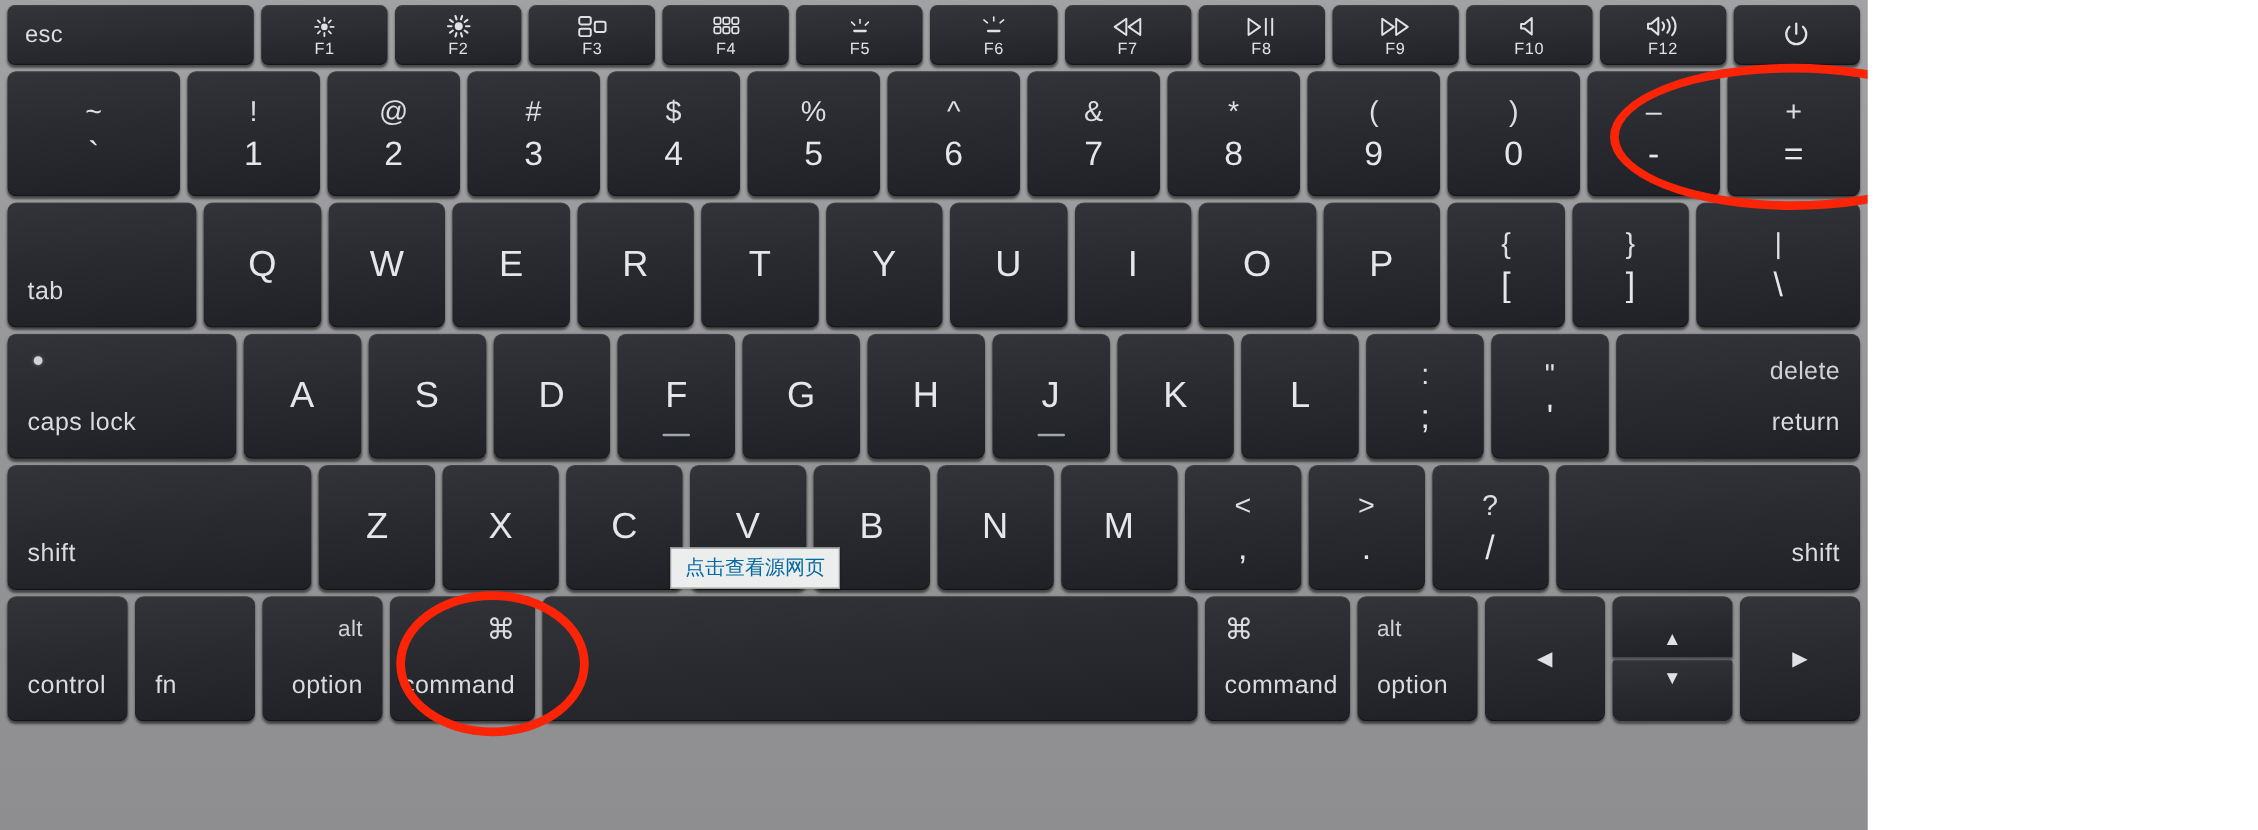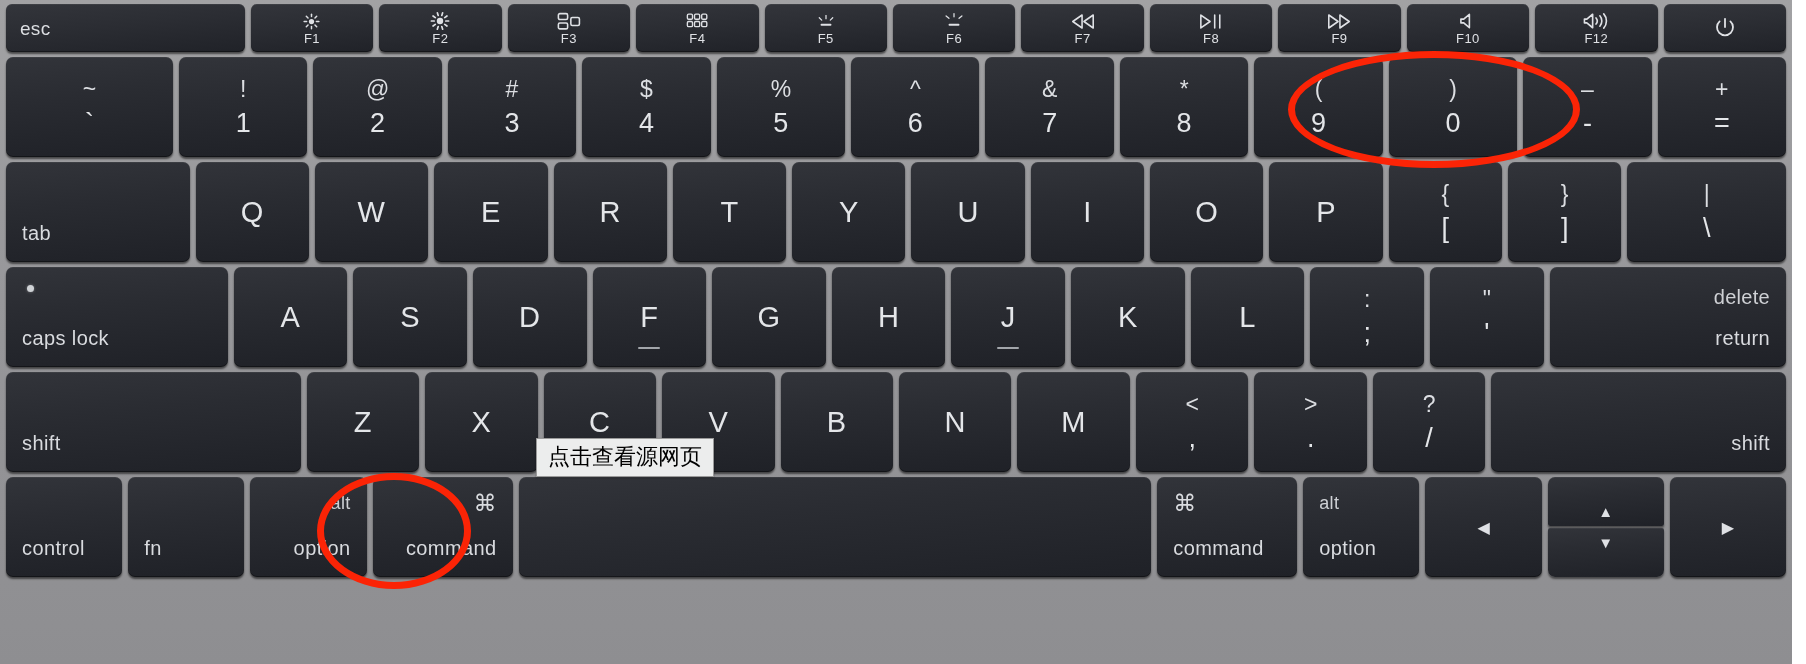--- a/index.html
+++ b/index.html
@@ -1,20 +1,20 @@
 <!DOCTYPE html>
 <html><head>
 <meta charset="utf-8">
 <style>
   html,body{margin:0;padding:0;background:#fff;}
   body{font-family:"Liberation Sans","DejaVu Sans",sans-serif;}
 
   #keyboard{
     position:relative;
-    width:1792px;height:664px;
+    width:1494px;height:664px;
     background:#9a9a9c;
     background-image:
       linear-gradient(180deg,#a2a2a4 0%,#97979a 45%,#8e8e91 100%);
     overflow:hidden;
     box-sizing:border-box;
     padding:4px 3px 6px 3px;
   }
 
   .row{display:flex;width:100%;box-sizing:border-box;}
   #row-fn   {height:48px;margin-bottom:5px;}
@@ -100,22 +100,22 @@
 
   
   .annot{position:absolute;border:7px solid #fb2406;border-radius:50%;
          pointer-events:none;background:transparent;}
 
   
   #tooltip{
     position:absolute;
     background:#eceded;
     border:1px solid #9a9a9a;
-    color:#000000;
-    font-size:22px;
+    color:#0369a1;
+    font-size:16px;
     line-height:1;
     padding:7px 11px 8px 11px;
     white-space:nowrap;
     font-family:"DejaVu Sans","Liberation Sans",sans-serif;
     box-shadow:0 1px 2px rgba(0,0,0,.3);
   }
   svg{display:block;}
 </style>
 </head>
 <body>

